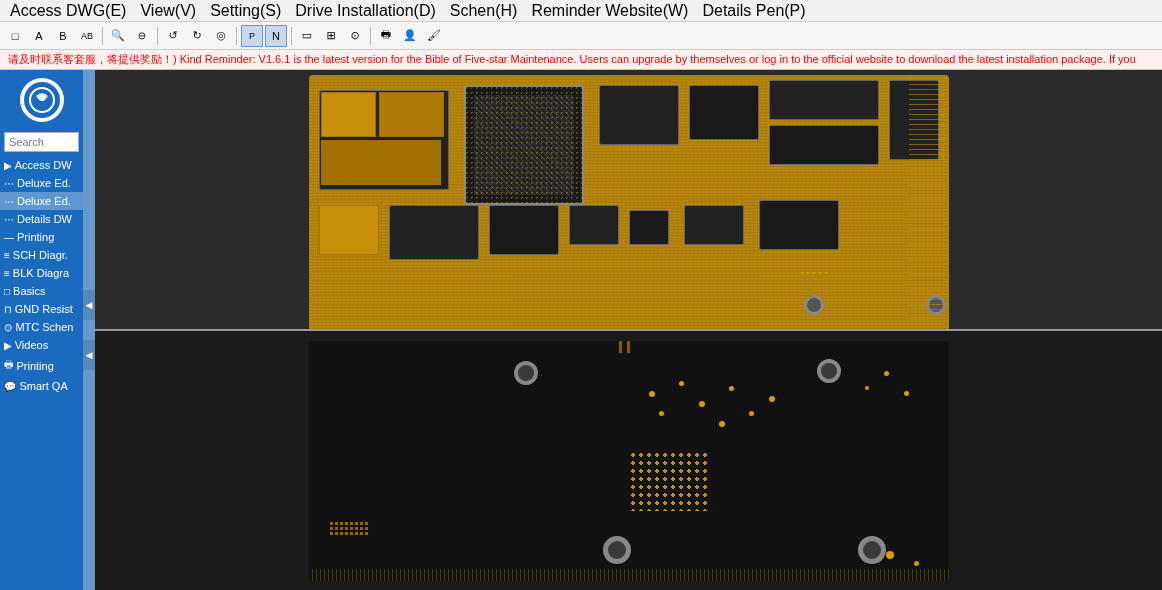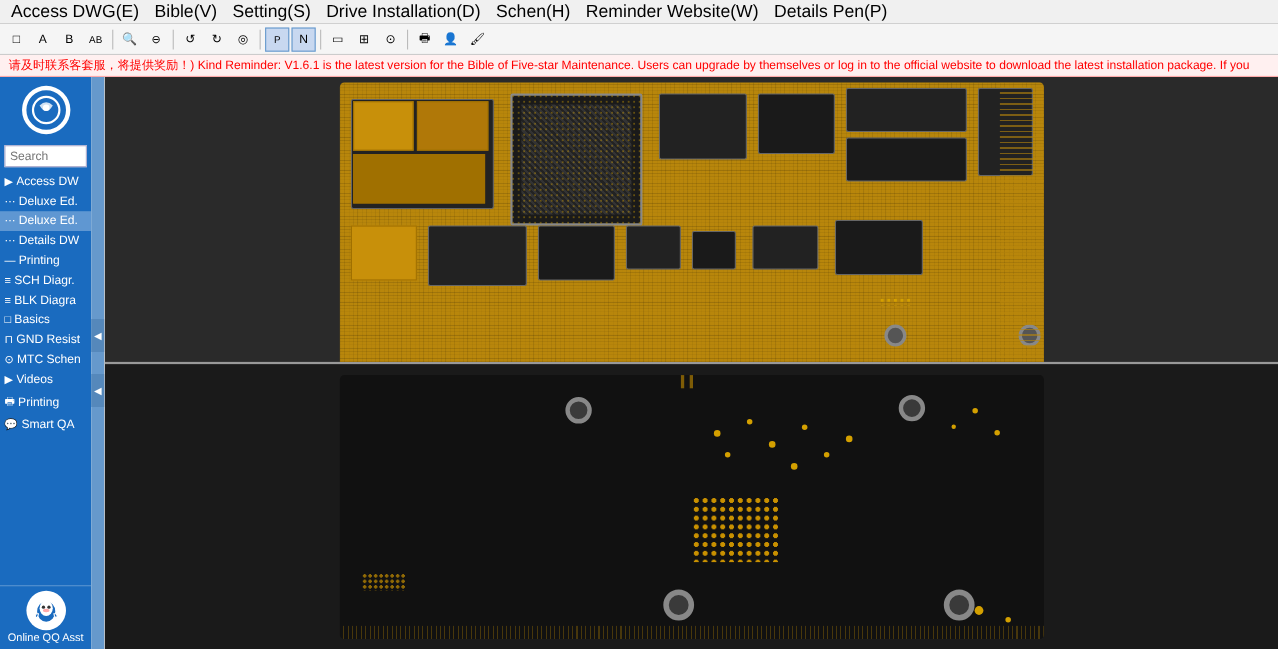--- a/index.html
+++ b/index.html
@@ -214,21 +214,21 @@
       display: flex; align-items: center; justify-content: center;
       font-size: 22px; margin-bottom: 2px;
     }
     .qq-label { color: #fff; font-size: 10px; text-align: center; }
   </style>
 </head>
 <body>
 
 <div class="menu-bar">
   <span class="menu-item">Access DWG(E)</span>
-  <span class="menu-item">Bible(V)</span>
+  <span class="menu-item">View(V)</span>
   <span class="menu-item">Setting(S)</span>
   <span class="menu-item">Drive Installation(D)</span>
   <span class="menu-item">Schen(H)</span>
   <span class="menu-item">Reminder Website(W)</span>
   <span class="menu-item">Details Pen(P)</span>
 </div>
 
 <div class="toolbar">
   <button class="toolbar-btn">□</button>
   <button class="toolbar-btn">A</button>
@@ -324,34 +324,20 @@
     </div>
     <div class="sidebar-item">
       <span class="sidebar-item-icon">🖶</span>
       <span class="sidebar-item-label">Printing</span>
     </div>
     <div class="sidebar-item">
       <span class="sidebar-item-icon">💬</span>
       <span class="sidebar-item-label">Smart QA</span>
     </div>
 
-    <div class="sidebar-bottom">
-      <div class="qq-icon">
-        <svg width="30" height="30" viewBox="0 0 30 30">
-          <ellipse cx="15" cy="16" rx="9" ry="10" fill="#1a6bbf" stroke="#fff" stroke-width="1.5"></ellipse>
-          <ellipse cx="15" cy="13" rx="6" ry="7" fill="#fff"></ellipse>
-          <circle cx="12.5" cy="12" r="1.5" fill="#333"></circle>
-          <circle cx="17.5" cy="12" r="1.5" fill="#333"></circle>
-          <ellipse cx="15" cy="15" rx="3" ry="1.5" fill="#ffaaaa"></ellipse>
-          <path d="M6 18 Q4 20 6 22 Q8 20 8 18Z" fill="#1a6bbf" stroke="#fff" stroke-width="1"></path>
-          <path d="M24 18 Q26 20 24 22 Q22 20 22 18Z" fill="#1a6bbf" stroke="#fff" stroke-width="1"></path>
-        </svg>
-      </div>
-      <span class="qq-label">Online QQ Asst</span>
-    </div>
   </div>
 
   <div class="sidebar-toggle">
     <div class="toggle-btn">◀</div>
     <div class="toggle-btn">◀</div>
   </div>
 
   <div class="content-area">
     <div class="pcb-container">
 

